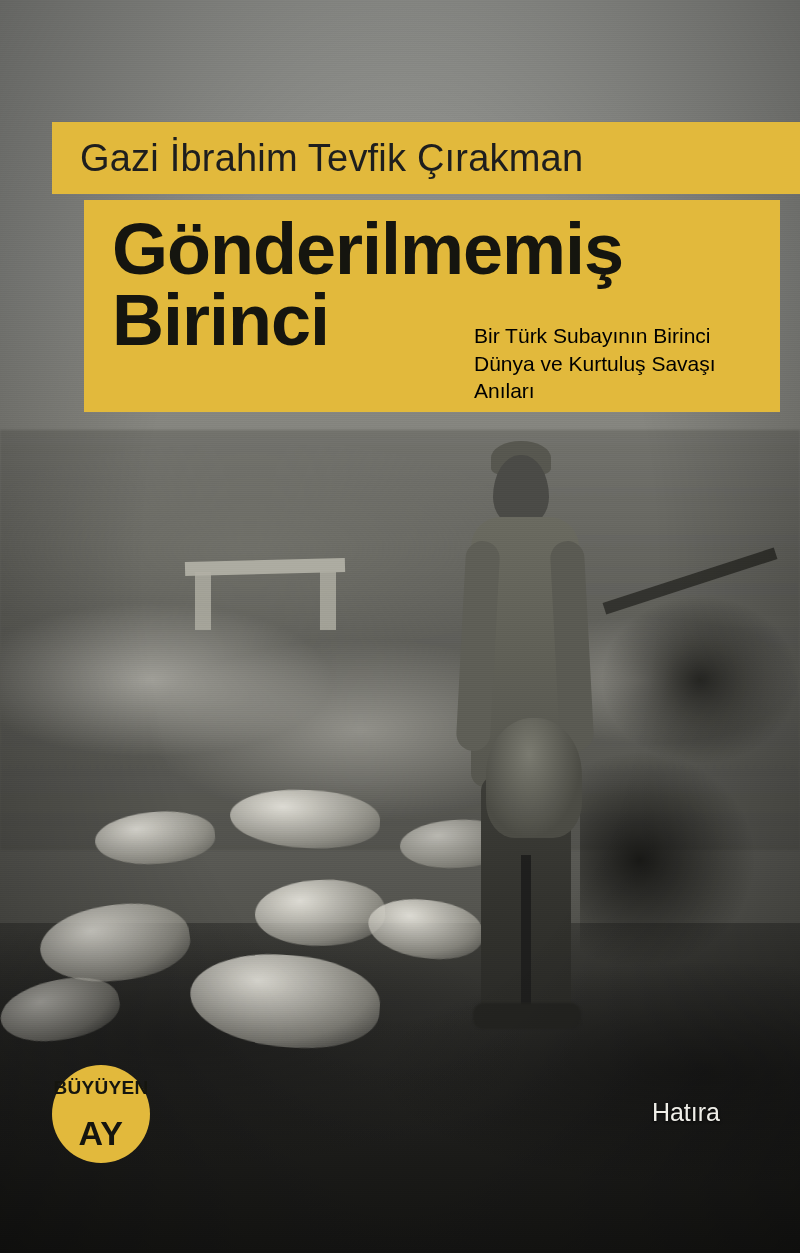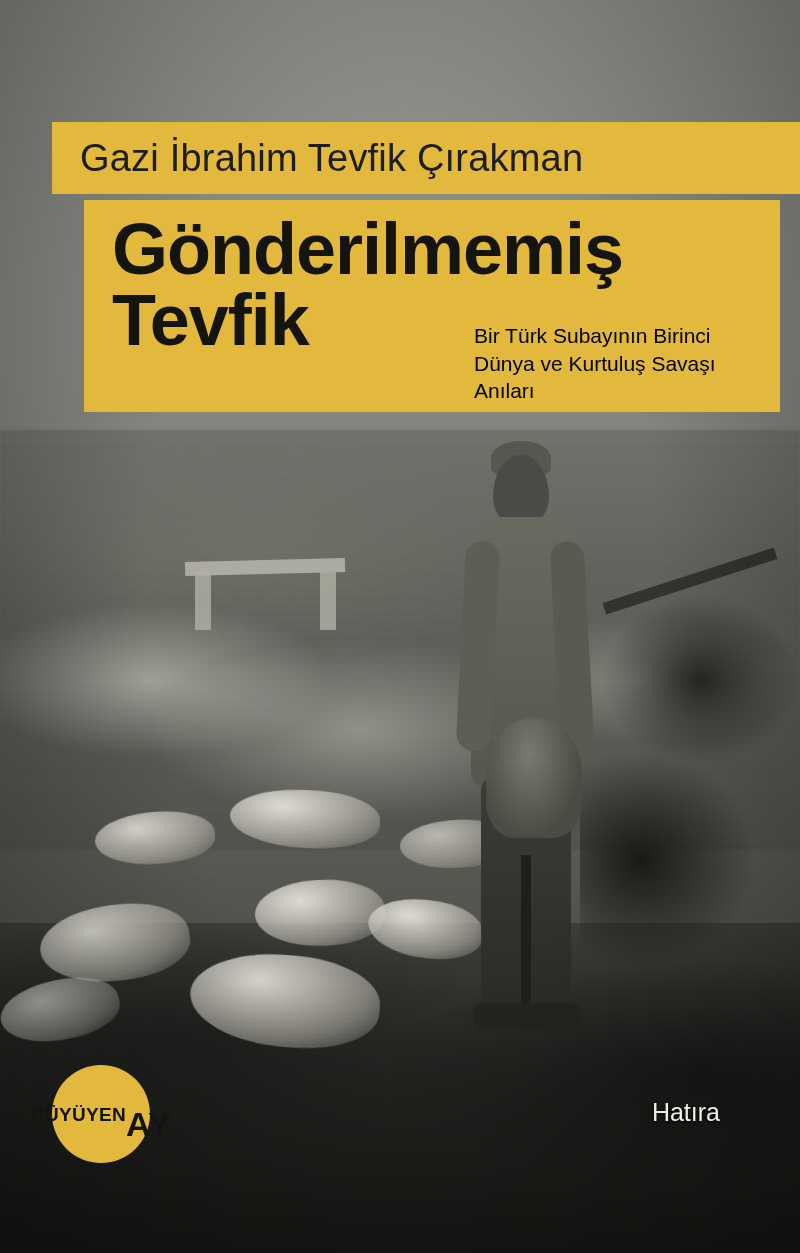--- a/index.html
+++ b/index.html
@@ -234,21 +234,21 @@
   }
 
   
   .logo {
     position: absolute;
     left: 52px; bottom: 90px;
     width: 98px; height: 98px;
     border-radius: 50%;
     background: #e2b93c;
     display: flex;
-    flex-direction: row;
+    flex-direction: column;
     align-items: center;
     justify-content: center;
     line-height: 1;
   }
   .logo-line1 {
     font-size: 19px;
     font-weight: 700;
     color: #15150f;
     letter-spacing: .3px;
   }
@@ -312,21 +312,21 @@
     <div class="vignette"></div>
   </div>
 
   <div class="band-author">
     <span class="author-text">Gazi İbrahim Tevfik Çırakman</span>
   </div>
 
   <div class="band-title">
     <div class="title-main">
       <span>Gönderilmemiş</span>
-      <span class="title-line2">Tevfik</span>
+      <span class="title-line2">Birinci</span>
     </div>
     <div class="subtitle">Bir Türk Subayının Birinci Dünya ve Kurtuluş Savaşı Anıları</div>
   </div>
 
   <div class="logo">
     <span class="logo-line1">BÜYÜYEN</span>
     <span class="logo-line2">AY</span>
   </div>
 
   <div class="genre">Hatıra</div>

